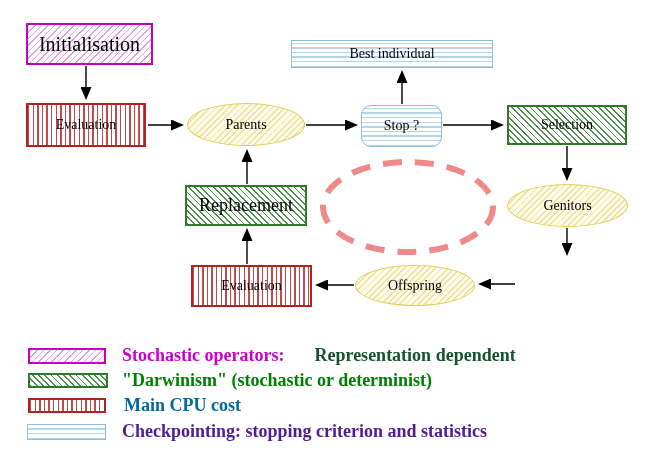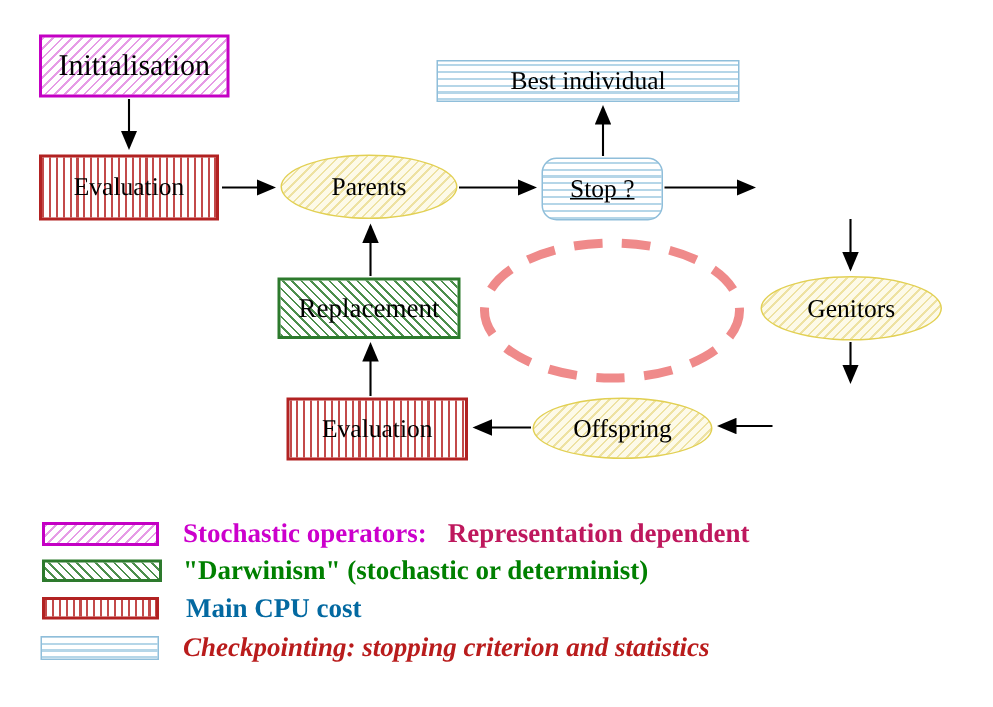--- a/index.html
+++ b/index.html
@@ -32,35 +32,35 @@
     background-image:repeating-linear-gradient(0deg,#b5d6e8 0,#b5d6e8 1.4px,rgba(0,0,0,0) 1.4px,rgba(0,0,0,0) 4.6px);
     background-color:#fff;
   }
   .ellipse-yellow{
     border:1.6px solid #e2d053;border-radius:50%;
     background-color:#fdfae8;
     background-image:repeating-linear-gradient(135deg,#eee2a2 0,#eee2a2 1.3px,rgba(0,0,0,0) 1.3px,rgba(0,0,0,0) 4.4px);
     text-align:right;
   }
   .rounded{border-radius:10px;}
-  .fs20{font-size:20px;} .fs22{font-size:17px;} .fs18{font-size:18px;}
+  .fs20{font-size:20px;} .fs22{font-size:14px;} .fs18{font-size:18px;}
   .crossover-label{white-space:normal;line-height:1.25;font-size:15px;}
   .generation-label{
     position:absolute;color:#e98c8c;font-size:24px;left:323px;top:193px;width:170px;
     text-align:center;
   }
   .overlay{position:absolute;left:0;top:0;width:662px;height:471px;pointer-events:none;}
   
   .legend-swatch{position:absolute;box-sizing:border-box;}
   .legend-text{
     position:absolute;font-weight:bold;font-size:18px;white-space:nowrap;
     font-family:"Liberation Serif","DejaVu Serif",serif;
   }
-  .c-magenta{color:#cc00cc;} .c-gold{color:#be185d;margin-left:14px;}
-  .c-green{color:#008000;} .c-red{color:#0369a1;} .c-blue{color:#b91c1c;font-style:italic;}
+  .c-magenta{color:#cc00cc;} .c-gold{color:#14532d;margin-left:30px;}
+  .c-green{color:#008000;} .c-red{color:#0369a1;} .c-blue{color:#4c1d95;}
 </style>
 </head>
 <body>
 
 <div class="stage">
 
   <svg class="overlay" width="662" height="471" viewBox="0 0 662 471">
     <defs>
       <marker id="ah" markerUnits="userSpaceOnUse" markerWidth="14" markerHeight="11" refX="11" refY="5.5" orient="auto">
         <path d="M0,0 L13,5.5 L0,11 Z" fill="#000"></path>
@@ -81,22 +81,23 @@
   </svg>
 
   <div class="node hatch-magenta fs20" style="left:26px;top:23px;width:127px;height:42px;">Initialisation</div>
 
   <div class="node stripe-red fs22" style="left:26px;top:103px;width:120px;height:44px;">Evaluation</div>
 
   <div class="node ellipse-yellow fs22" style="left:187px;top:103px;width:118px;height:43px;">Parents</div>
 
   <div class="node stripe-cyan fs22" style="left:291px;top:40px;width:202px;height:28px;">Best individual</div>
 
-  <div class="node stripe-cyan rounded fs22" style="left:361px;top:105px;width:81px;height:42px;text-decoration:underline;">Stop ?</div>
+  <div class="node stripe-cyan rounded fs22" style="left:361px;top:105px;width:81px;height:42px;">Stop ?</div>
 
+  <div class="node hatch-green fs22" style="left:507px;top:105px;width:120px;height:40px;">Selection</div>
 
   <div class="node ellipse-yellow fs22" style="left:507px;top:184px;width:121px;height:43px;">Genitors</div>
 
 
   <div class="node ellipse-yellow fs22" style="left:355px;top:265px;width:120px;height:41px;">Offspring</div>
 
   <div class="node stripe-red fs22" style="left:191px;top:265px;width:121px;height:42px;">Evaluation</div>
 
   <div class="node hatch-green fs18" style="left:185px;top:185px;width:122px;height:41px;">Replacement</div>
 

